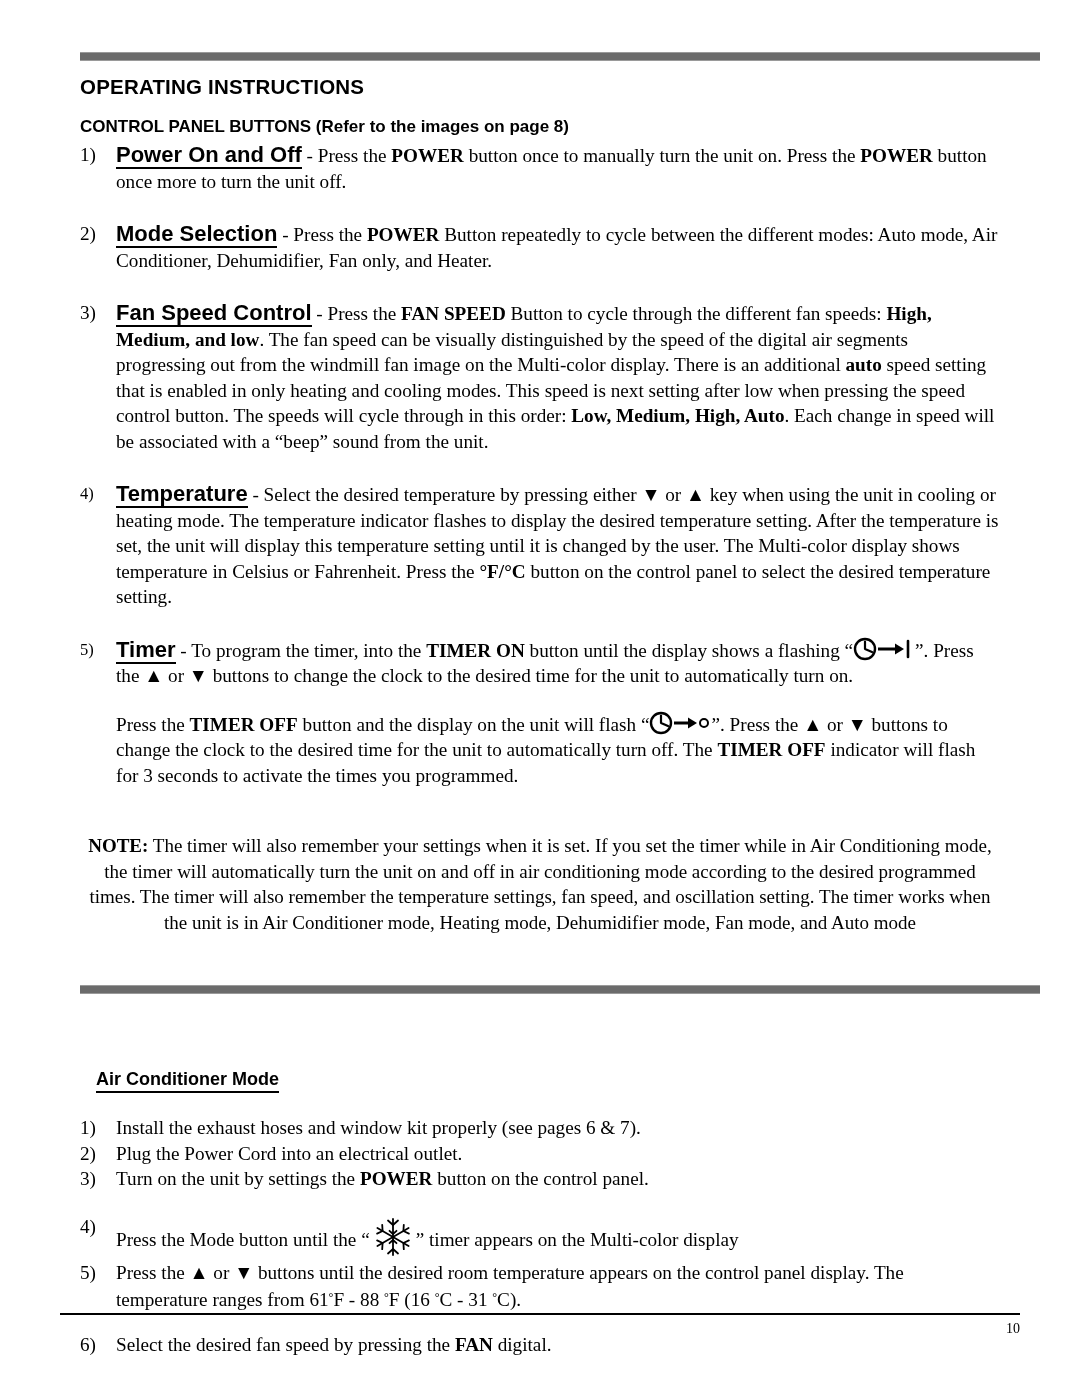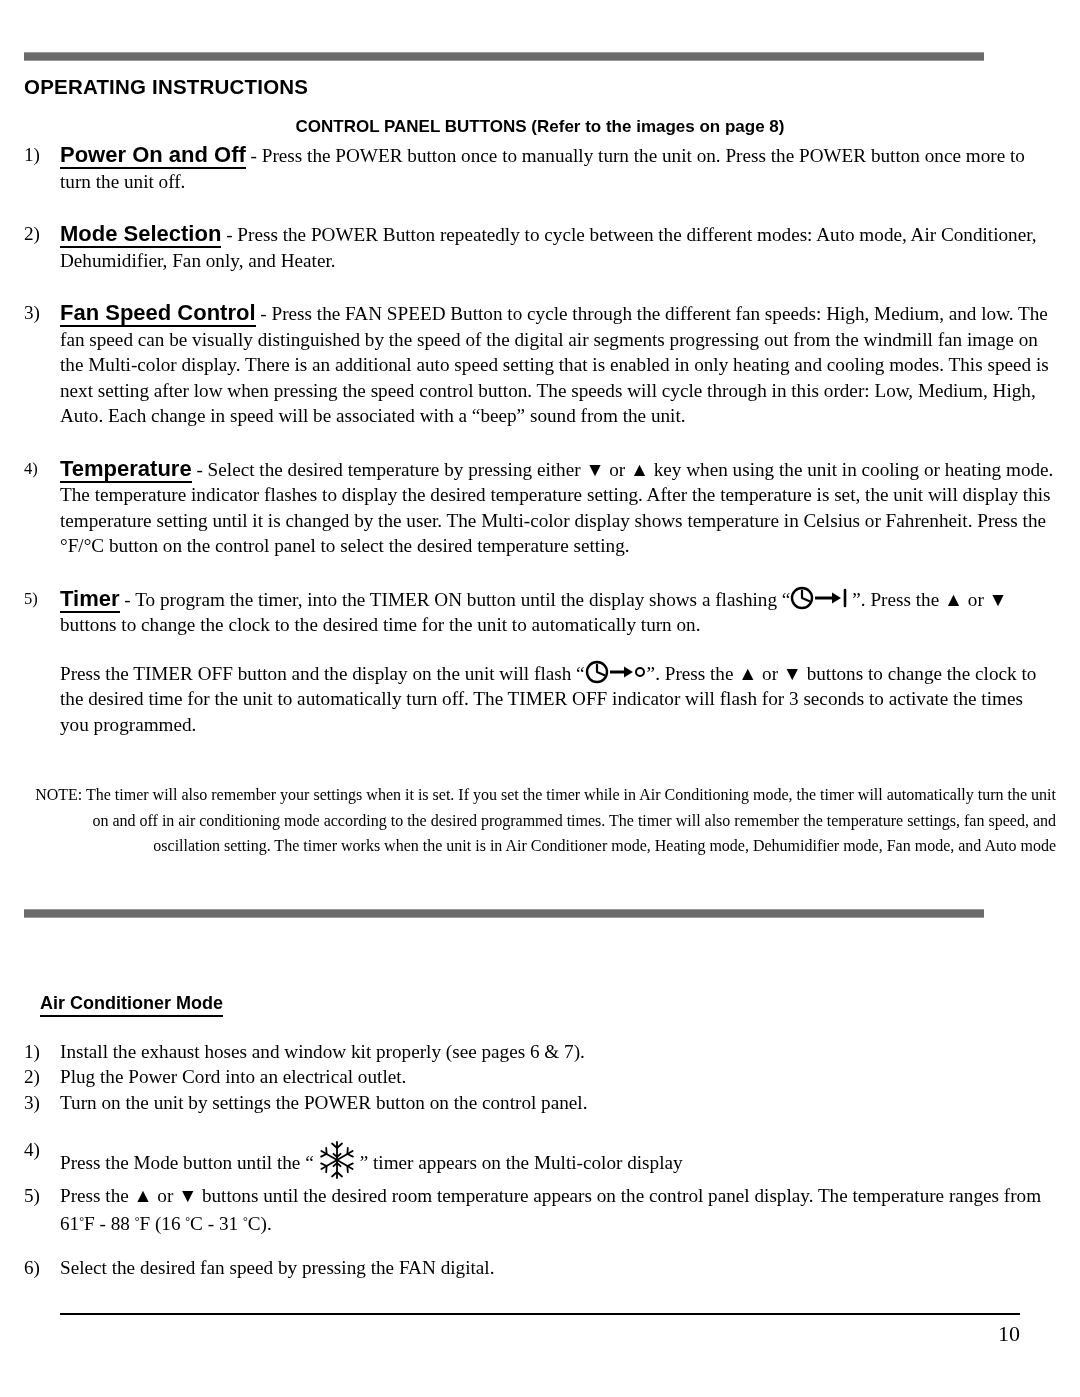--- a/index.html
+++ b/index.html
@@ -15,21 +15,21 @@
     font-family: "Liberation Serif", "DejaVu Serif", serif;
     color: #000000;
     overflow: hidden;
   }
   .page {
     position: absolute;
     left: 0; top: 0;
     width: 1080px;
     height: 1397px;
     box-sizing: border-box;
-    padding: 0 24px;
+    padding: 0 80px;
   }
 
   
   .rule-thick {
     height: 7px;
     background: #6b6b6b;
     border-top: 1px solid #9a9a9a;
     border-bottom: 1px solid #9a9a9a;
     width: 960px;
   }
@@ -45,46 +45,45 @@
     font-weight: bold;
     font-size: 20.5px;
     letter-spacing: 0.2px;
     margin: 0;
   }
   .h-sub {
     font-family: "Liberation Sans", "DejaVu Sans", sans-serif;
     font-weight: bold;
     font-size: 17px;
     margin: 0;
-    text-align: center;
   }
   .h-sub-underline {
     font-family: "Liberation Sans", "DejaVu Sans", sans-serif;
     font-weight: bold;
     font-size: 18px;
     margin: 16px;
     display: inline-block;
     border-bottom: 2.5px solid #000;
     padding-bottom: 1px;
   }
 
   
   .body-text {
-    font-size: 16px;
+    font-size: 19px;
     line-height: 25.5px;
-    text-align: right;
+    text-align: center;
   }
   .lead {
     font-family: "Liberation Sans", "DejaVu Sans", sans-serif;
     font-weight: bold;
     font-size: 22px;
     border-bottom: 2.5px solid #000;
     padding-bottom: 0px;
   }
-  b, .b { font-weight: normal; }
+  b, .b { font-weight: bold; }
 
   
   .ol-item {
     display: flex;
     align-items: flex-start;
   }
   .num {
     flex: 0 0 auto;
     width: 36px;
     text-align: left;
@@ -114,21 +113,21 @@
 
   
   .footer {
     position: absolute;
     left: 60px;
     top: 1313px;
     width: 960px;
   }
   .footer-num {
     text-align: right;
-    font-size: 22px;
+    font-size: 14px;
     padding-top: 6px;
   }
   .spacer-md { height: 19px; }
   .spacer-lg { height: 27px; }
 </style>
 </head>
 <body>
 
 <div class="page">
 

